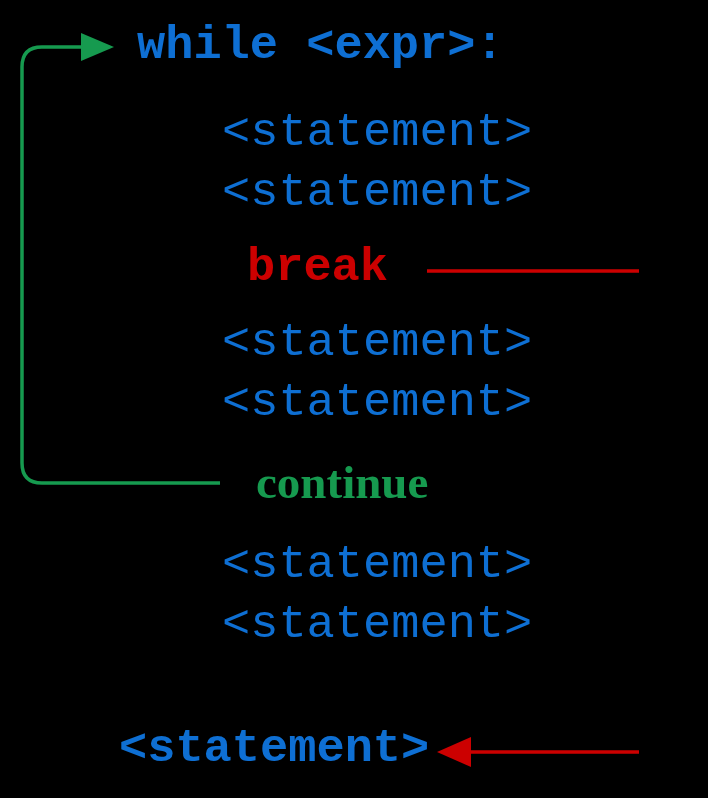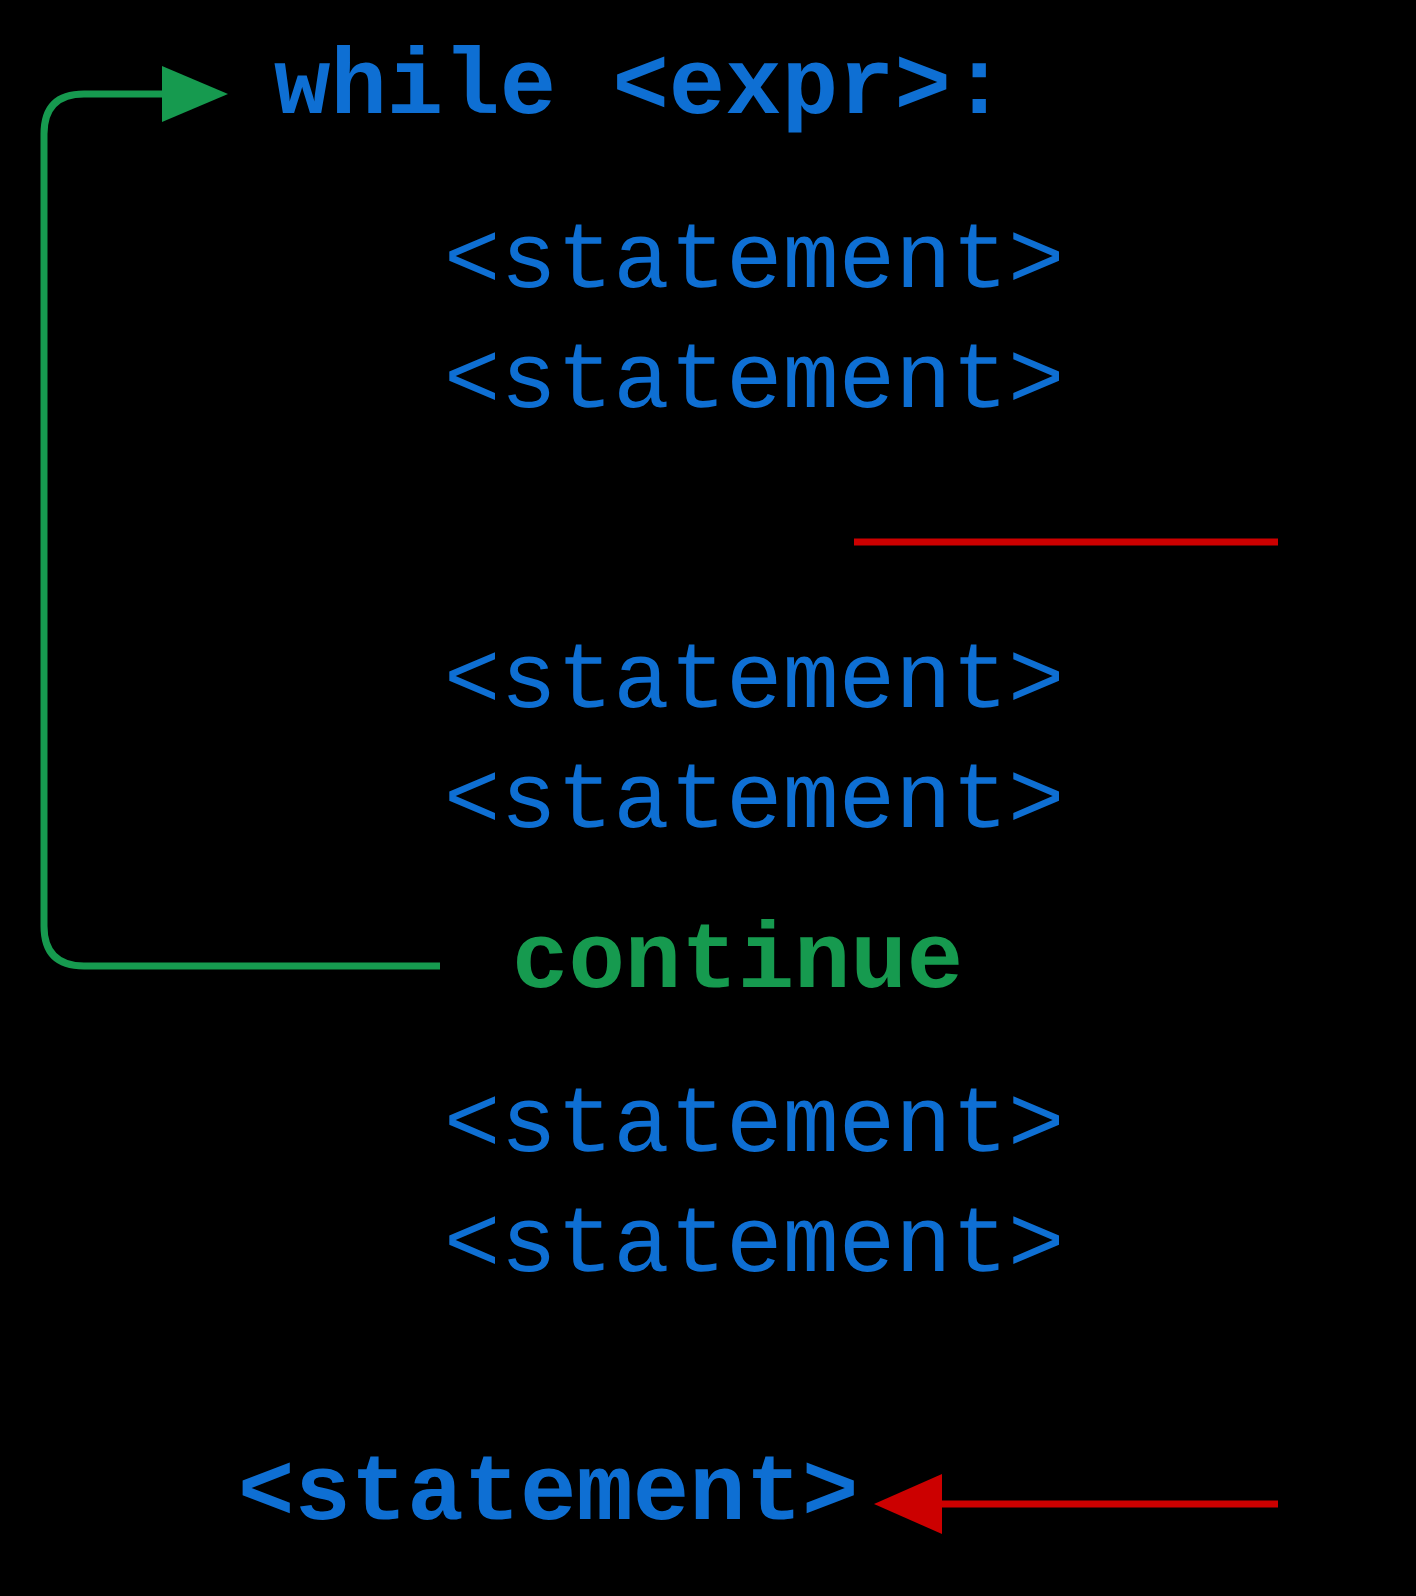--- a/index.html
+++ b/index.html
@@ -48,21 +48,21 @@
   }
   .break-head { fill: var(--red, #cc0000); }
 
   
   .row-while    { left: 137px; top: 46px;  }
   .row-stmt-0   { left: 222px; top: 133px; }
   .row-stmt-1   { left: 222px; top: 193px; }
   .row-break    { left: 247px; top: 268px; }
   .row-stmt-2   { left: 222px; top: 343px; }
   .row-stmt-3   { left: 222px; top: 403px; }
-  .row-continue { left: 256px; top: 483px; }
+  .row-continue { left: 256px; top: 483px; font-family: Liberation Serif, serif; }
   .row-stmt-4   { left: 222px; top: 565px; }
   .row-stmt-5   { left: 222px; top: 625px; }
   .row-after    { left: 119px; top: 749px; }
 </style>
 </head>
 <body>
 
 <div class="canvas">
 
   <svg class="arrow-layer" viewBox="0 0 708 798" xmlns="http://www.w3.org/2000/svg">
@@ -76,20 +76,21 @@
       <path class="break-path" d="M 427 271 L 662 271 Q 682 271 682 291 L 682 732 Q 682 752 662 752 L 471 752"></path>
       <polygon class="break-head" points="471,737 437,752 471,767"></polygon>
     </g>
   </svg>
 
   <div class="code-text kw blue row-while">while &lt;expr&gt;:</div>
 
   <div class="code-text blue row-stmt-0">&lt;statement&gt;</div>
   <div class="code-text blue row-stmt-1">&lt;statement&gt;</div>
 
+  <div class="code-text kw red row-break">break</div>
 
   <div class="code-text blue row-stmt-2">&lt;statement&gt;</div>
   <div class="code-text blue row-stmt-3">&lt;statement&gt;</div>
 
   <div class="code-text kw green row-continue">continue</div>
 
   <div class="code-text blue row-stmt-4">&lt;statement&gt;</div>
   <div class="code-text blue row-stmt-5">&lt;statement&gt;</div>
 
   <div class="code-text kw blue row-after">&lt;statement&gt;</div>

